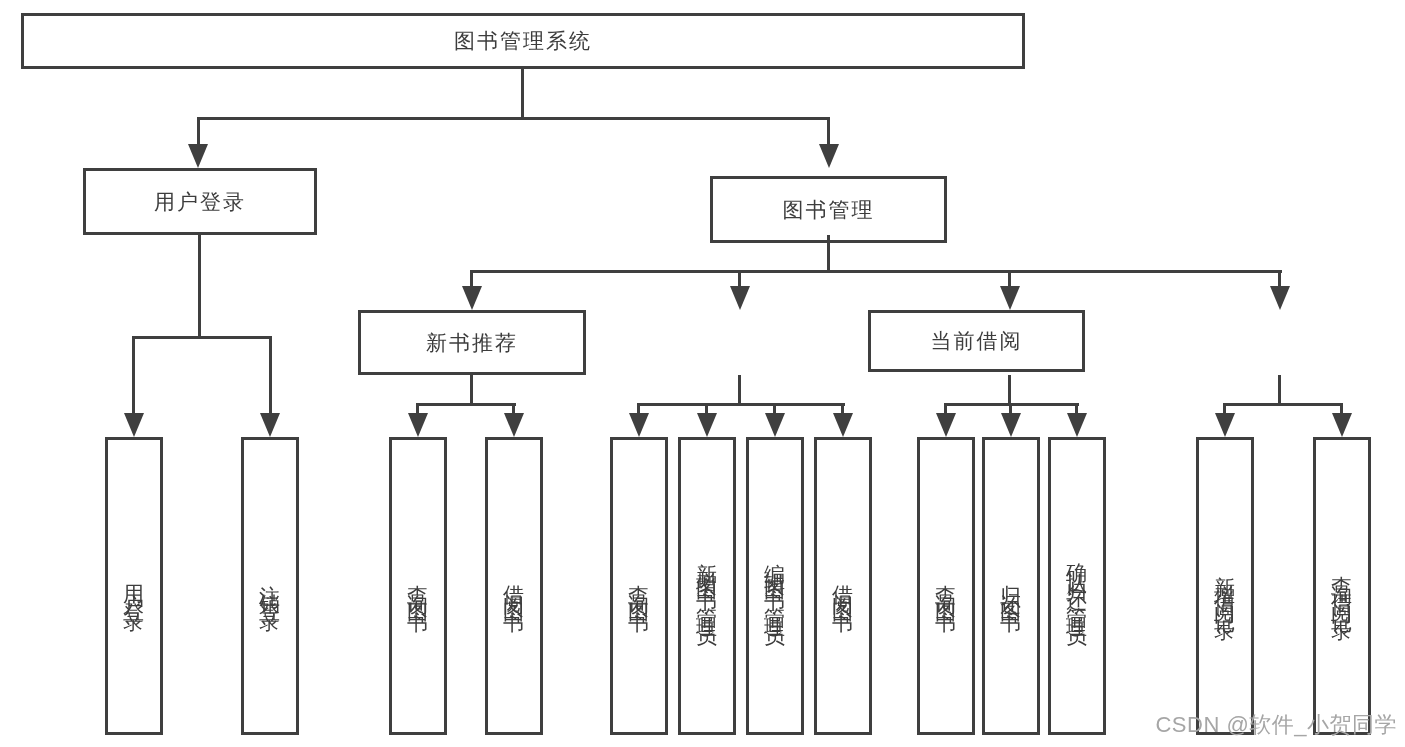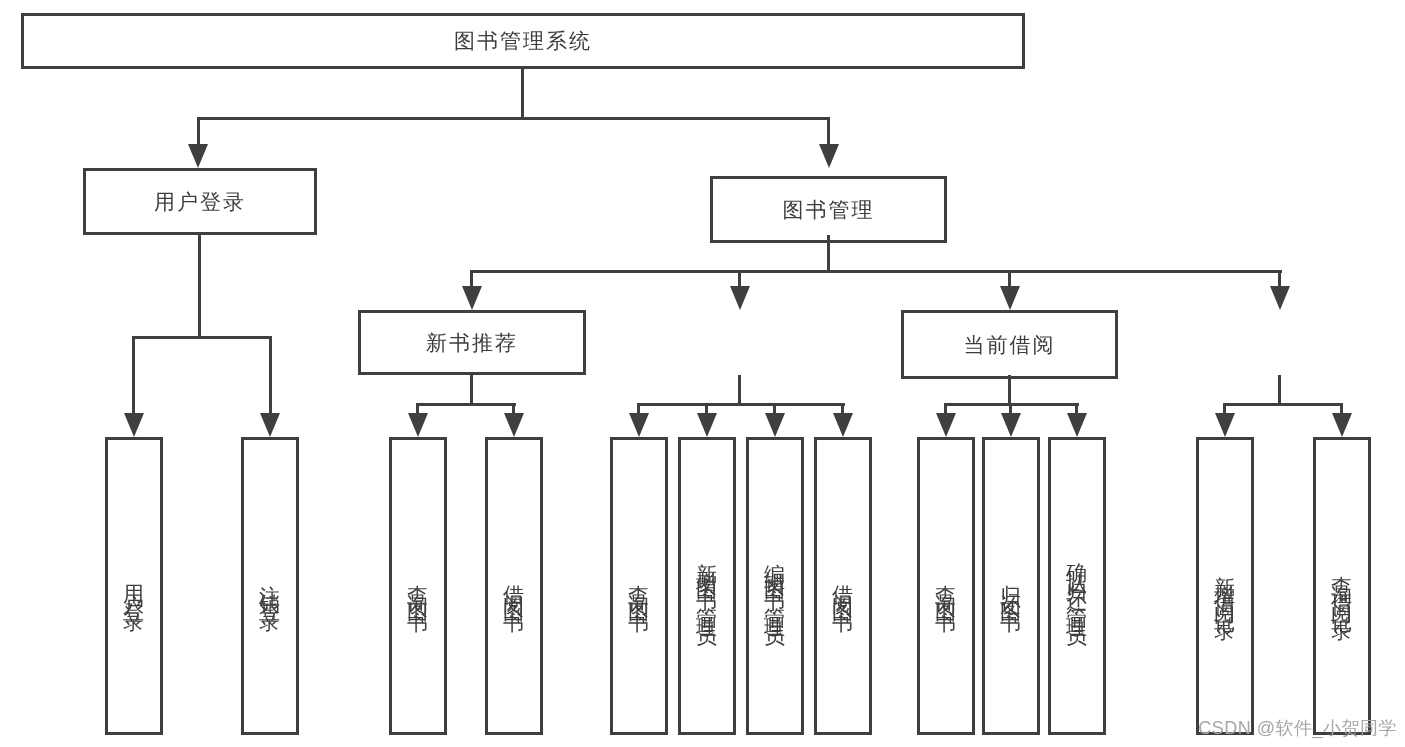--- a/index.html
+++ b/index.html
@@ -42,21 +42,21 @@
   .arrow{
     position:absolute;width:0;height:0;
     border-left:10px solid transparent;
     border-right:10px solid transparent;
     border-top:24px solid var(--line);
   }
   .watermark{
     position:absolute;
     right:8px;bottom:7px;
     color:var(--wm);
-    font-size:18px;
+    font-size:22px;
     letter-spacing:0.5px;
     white-space:nowrap;
   }
 </style>
 </head>
 <body>
 
 <div class="canvas">
 
   <div class="box" style="left:21px;top:13px;width:1004px;height:56px;">
@@ -91,21 +91,21 @@
   <div class="vline" style="left:738px;top:270px;height:18px;"></div>
   <div class="arrow" style="left:730px;top:286px;"></div>
   <div class="vline" style="left:1008px;top:270px;height:18px;"></div>
   <div class="arrow" style="left:1000px;top:286px;"></div>
   <div class="vline" style="left:1278px;top:270px;height:18px;"></div>
   <div class="arrow" style="left:1270px;top:286px;"></div>
 
   <div class="box" style="left:358px;top:310px;width:228px;height:65px;">
     <span>新书推荐</span>
   </div>
-  <div class="box" style="left:901px;top:310px;width:217px;height:69px;">
+  <div class="box" style="left:868px;top:310px;width:217px;height:62px;">
     <span>当前借阅</span>
   </div>
 
   <div class="vline" style="left:470px;top:375px;height:31px;"></div>
   <div class="hline" style="left:417px;top:403px;width:99px;"></div>
   <div class="vline" style="left:416px;top:403px;height:12px;"></div>
   <div class="arrow" style="left:408px;top:413px;"></div>
   <div class="vline" style="left:512px;top:403px;height:12px;"></div>
   <div class="arrow" style="left:504px;top:413px;"></div>
 

